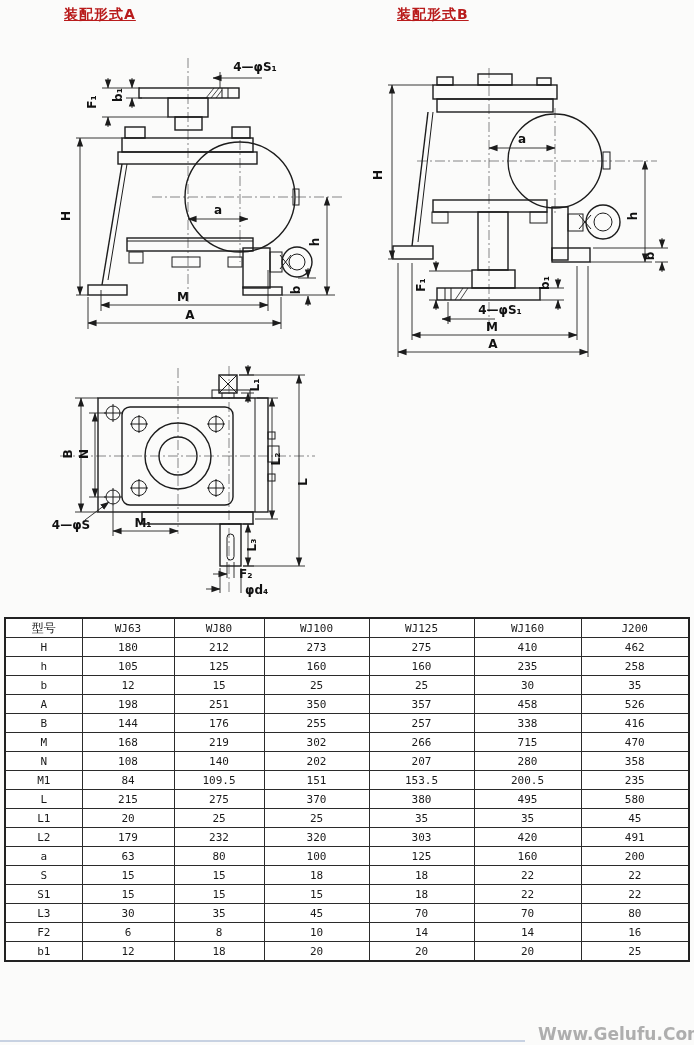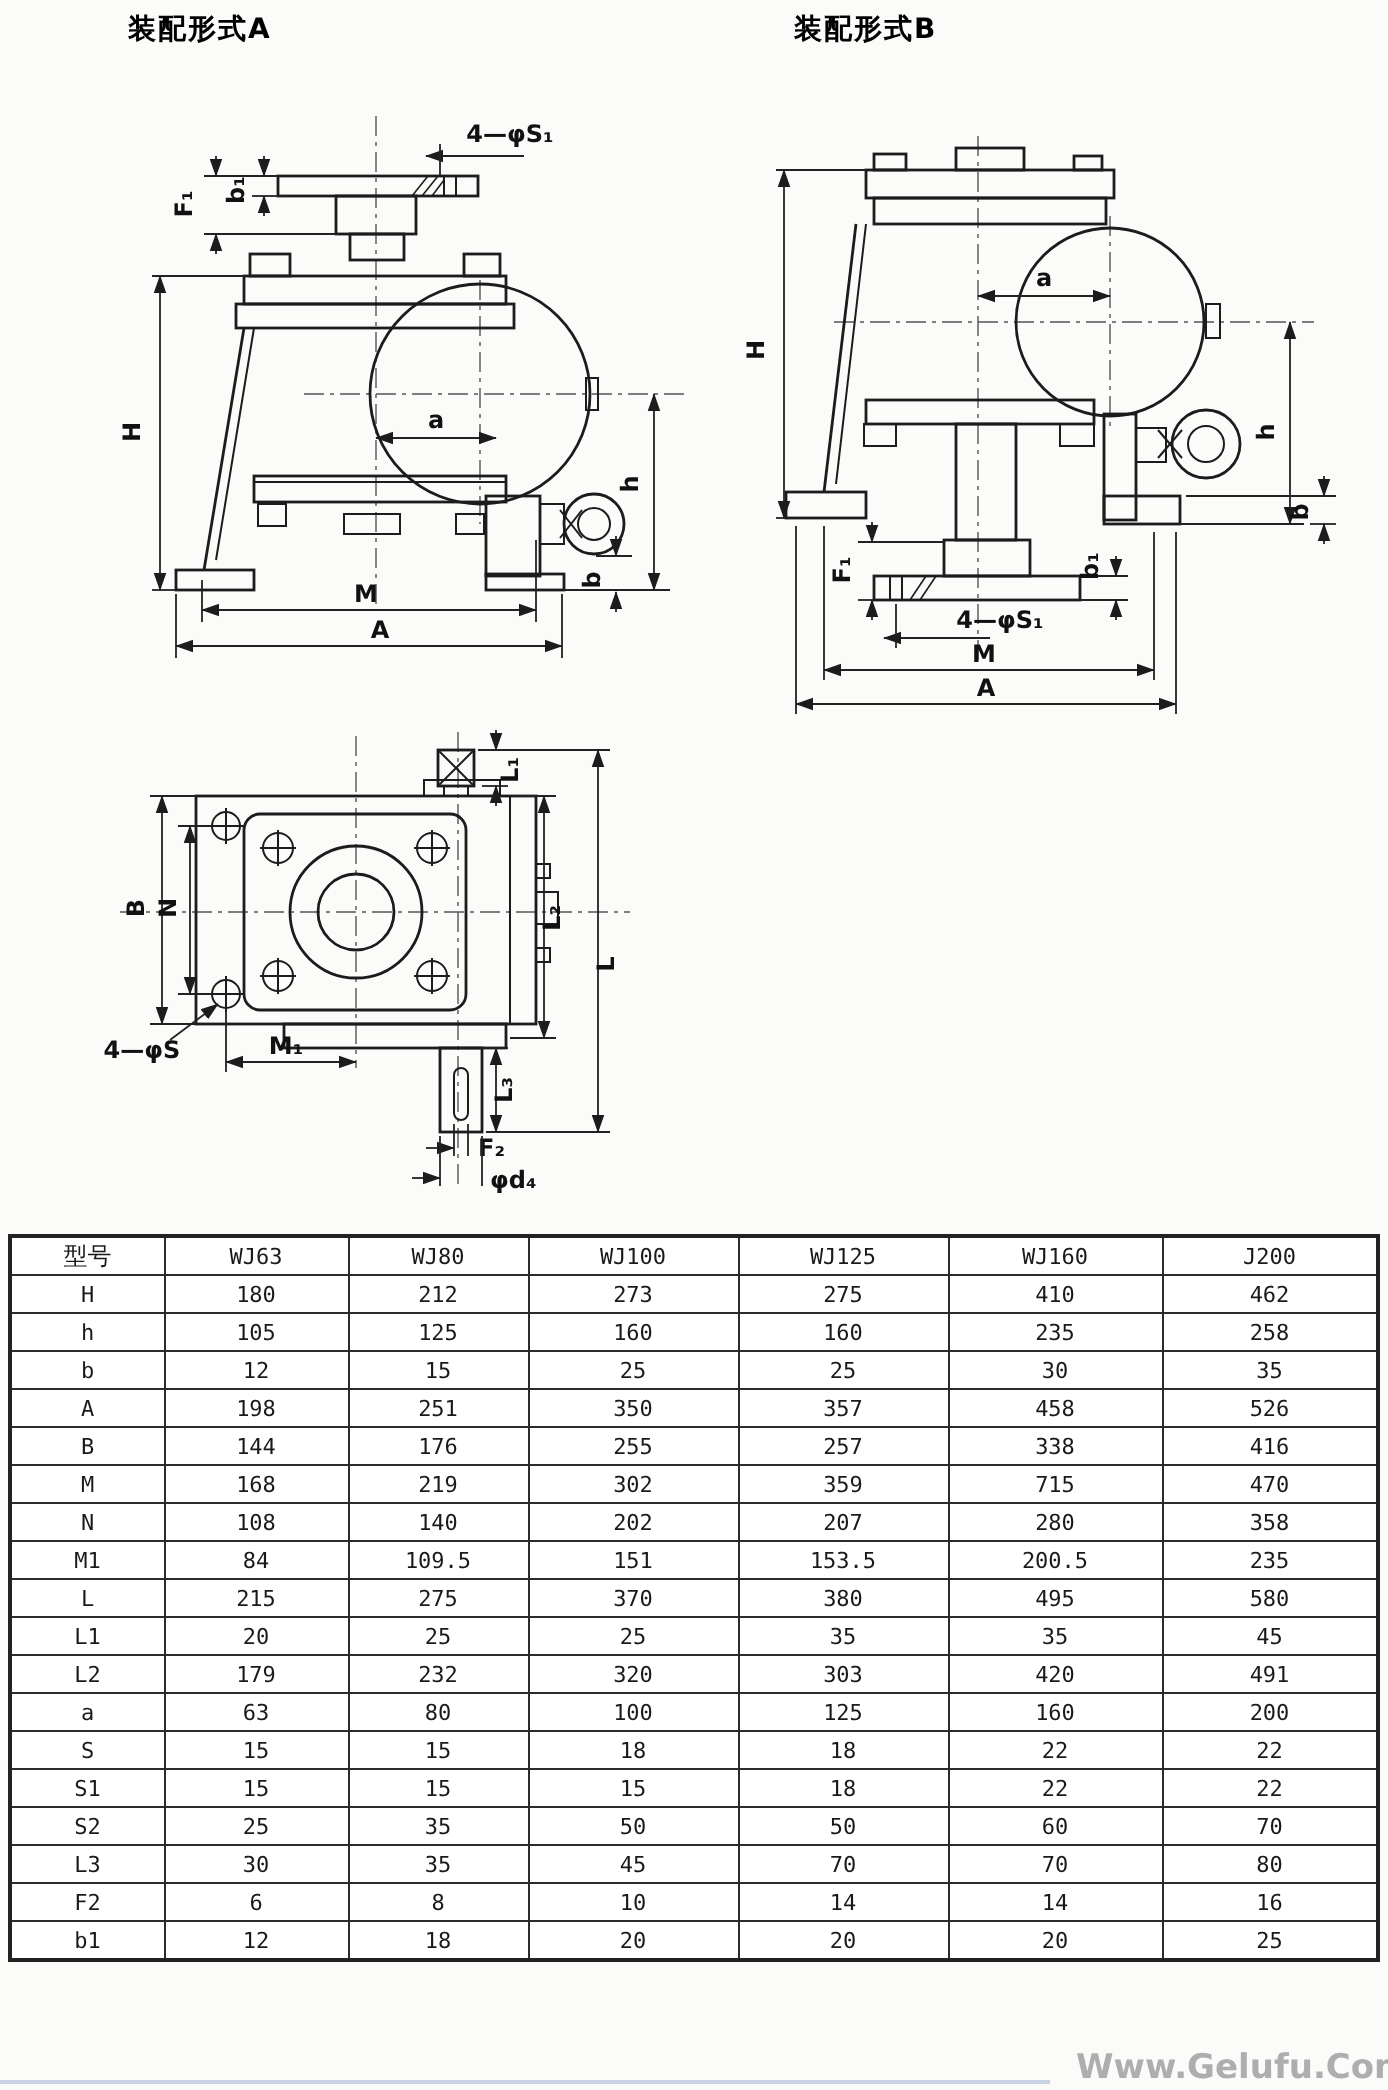--- a/index.html
+++ b/index.html
@@ -1,18 +1,18 @@
 <!DOCTYPE html>
 <html><head>
 <meta charset="utf-8">
 <style>
   html,body{margin:0;padding:0;background:#e9e9e9;}
   .page{position:relative;width:694px;height:1045px;background:#fbfbfa;margin:0 auto;
         font-family:"DejaVu Sans",sans-serif;overflow:hidden;}
-  .title{position:absolute;font:bold 14px "DejaVu Sans",sans-serif;color:#000000;letter-spacing:1px;}
+  .title{position:absolute;font:bold 14px "DejaVu Sans",sans-serif;color:#b91c1c;letter-spacing:1px;text-decoration:underline;}
   .title-a{left:64px;top:6px;}
   .title-b{left:397px;top:6px;}
   svg{position:absolute;overflow:visible;}
   svg .o{fill:none;stroke:#1c1c1c;stroke-width:1.4px;}
   svg .o2{fill:none;stroke:#1c1c1c;stroke-width:1px;}
   svg .d{fill:none;stroke:#222;stroke-width:0.9px;}
   svg .cl{fill:none;stroke:#555;stroke-width:0.7px;stroke-dasharray:10 3 2 3;}
   svg .ht{stroke:#1c1c1c;stroke-width:0.8px;}
   svg text.dl{font:bold 12px "DejaVu Sans",sans-serif;fill:#111;}
   
@@ -388,21 +388,21 @@
           <td>255</td>
           <td>257</td>
           <td>338</td>
           <td>416</td>
         </tr>
         <tr>
           <td>M</td>
           <td>168</td>
           <td>219</td>
           <td>302</td>
-          <td>359</td>
+          <td>266</td>
           <td>715</td>
           <td>470</td>
         </tr>
         <tr>
           <td>N</td>
           <td>108</td>
           <td>140</td>
           <td>202</td>
           <td>207</td>
           <td>280</td>
@@ -465,29 +465,20 @@
         <tr>
           <td>S1</td>
           <td>15</td>
           <td>15</td>
           <td>15</td>
           <td>18</td>
           <td>22</td>
           <td>22</td>
         </tr>
         <tr>
-          <td>S2</td>
-          <td>25</td>
-          <td>35</td>
-          <td>50</td>
-          <td>50</td>
-          <td>60</td>
-          <td>70</td>
-        </tr>
-        <tr>
           <td>L3</td>
           <td>30</td>
           <td>35</td>
           <td>45</td>
           <td>70</td>
           <td>70</td>
           <td>80</td>
         </tr>
         <tr>
           <td>F2</td>

